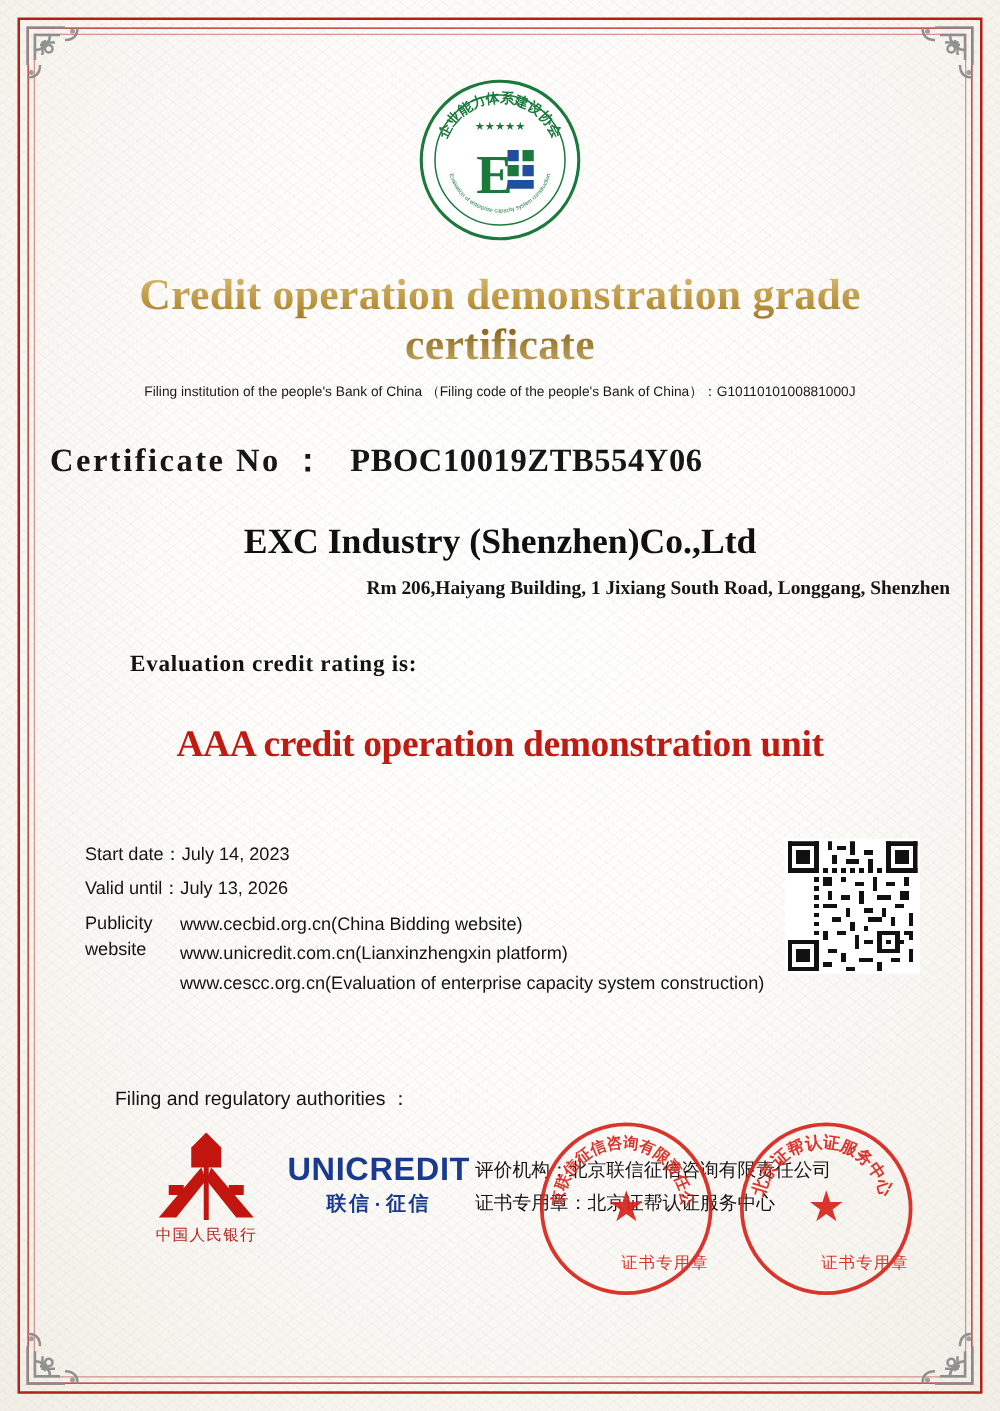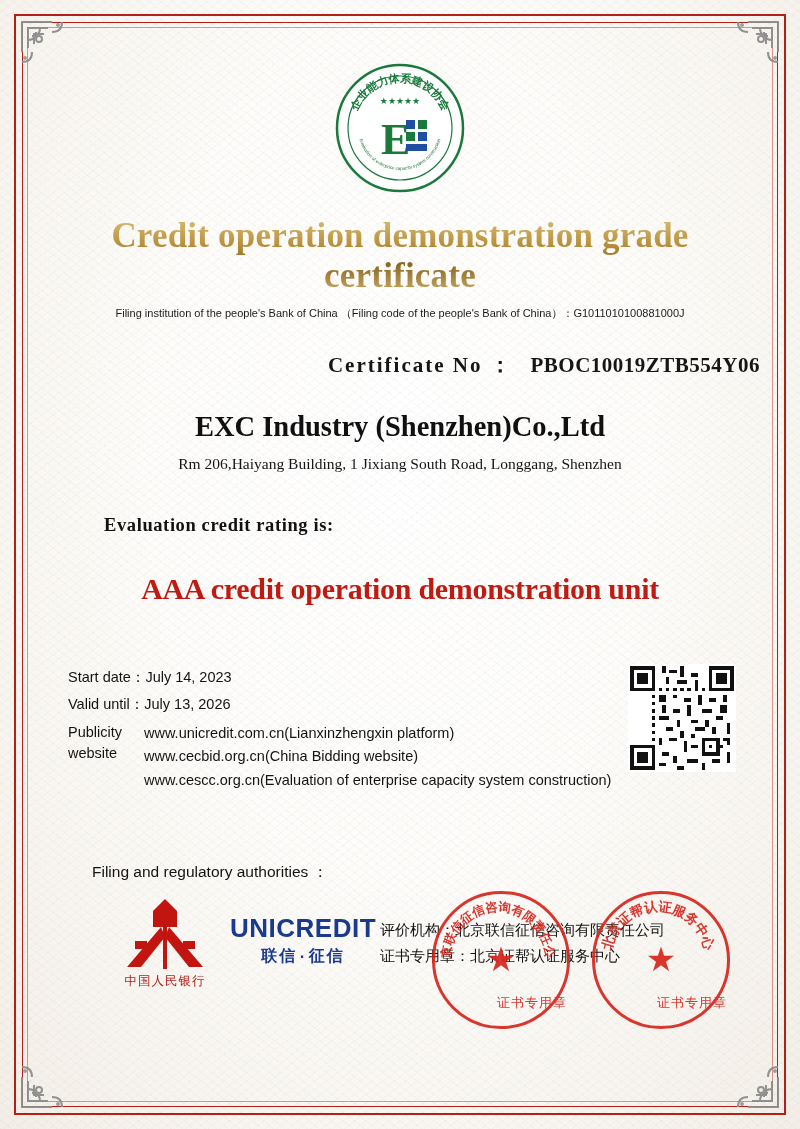--- a/index.html
+++ b/index.html
@@ -103,42 +103,42 @@
   .filing-line {
     margin-top: 10px;
     text-align: center;
     font-size: 11px;
     color: #1b1b1b;
     font-family: "Liberation Sans", sans-serif;
   }
 
   .cert-no {
     margin-top: 30px;
-    text-align: right;
-    font-size: 21px;
+    text-align: left;
+    font-size: 26px;
     font-weight: bold;
     color: #161616;
     letter-spacing: 0.5px;
   }
   .cert-no .label { letter-spacing: 2px; }
   .cert-no .value { margin-left: 12px; }
 
   .company {
     margin-top: 32px;
     text-align: center;
     font-size: 28.5px;
     font-weight: bold;
     color: #101010;
   }
 
   .address {
     margin-top: 12px;
-    text-align: center;
+    text-align: right;
     font-size: 15.5px;
-    font-weight: normal;
+    font-weight: bold;
     color: #151515;
   }
 
   .rating-label {
     margin-top: 42px;
     margin-left: 64px;
     font-size: 18.5px;
     font-weight: bold;
     letter-spacing: 0.6px;
     color: #121212;
@@ -433,22 +433,22 @@
         </span>
         <span class="row">
           <span>Valid until：</span><span>July 13, 2026</span>
         </span>
         <div class="pub">
           <div class="plabel">
             <div>Publicity</div>
             <div>website</div>
           </div>
           <div class="plist">
+            <div>www.cecbid.org.cn(China Bidding website)</div>
             <div>www.unicredit.com.cn(Lianxinzhengxin platform)</div>
-            <div>www.cecbid.org.cn(China Bidding website)</div>
             <div>www.cescc.org.cn(Evaluation of enterprise capacity system construction)</div>
           </div>
         </div>
       </div>
 
       <div class="qr">
         <svg class="qrgrid" viewBox="0 0 29 29" width="100" height="100" shape-rendering="crispEdges" aria-hidden="true">
           <rect width="29" height="29" fill="#ffffff"></rect>
           <g fill="#111111">
 

